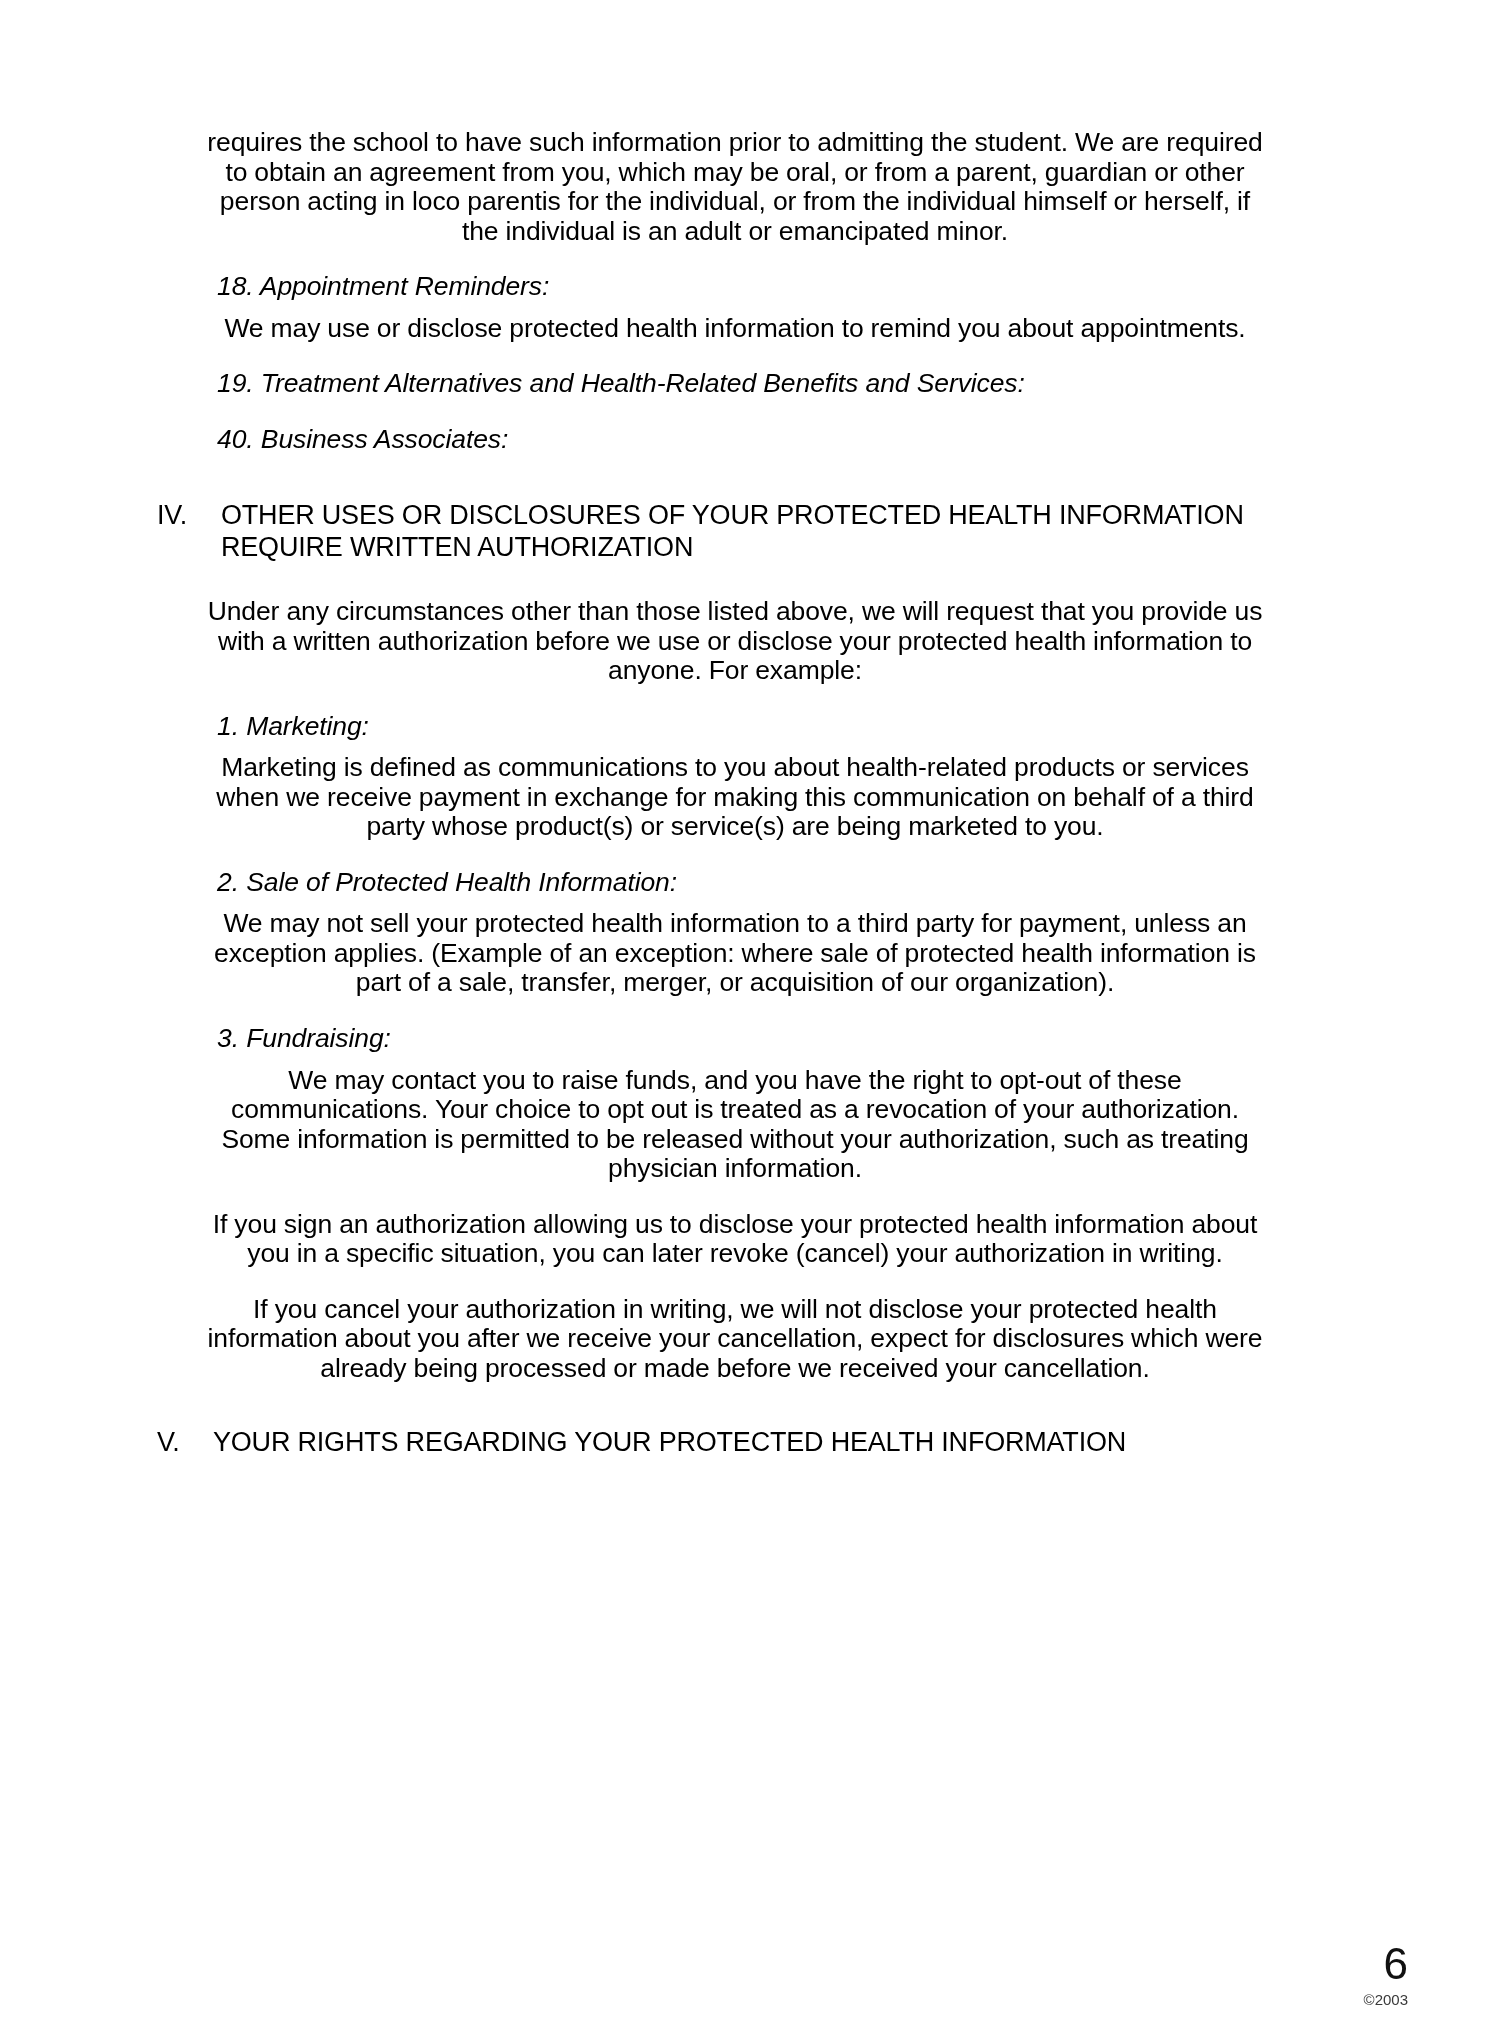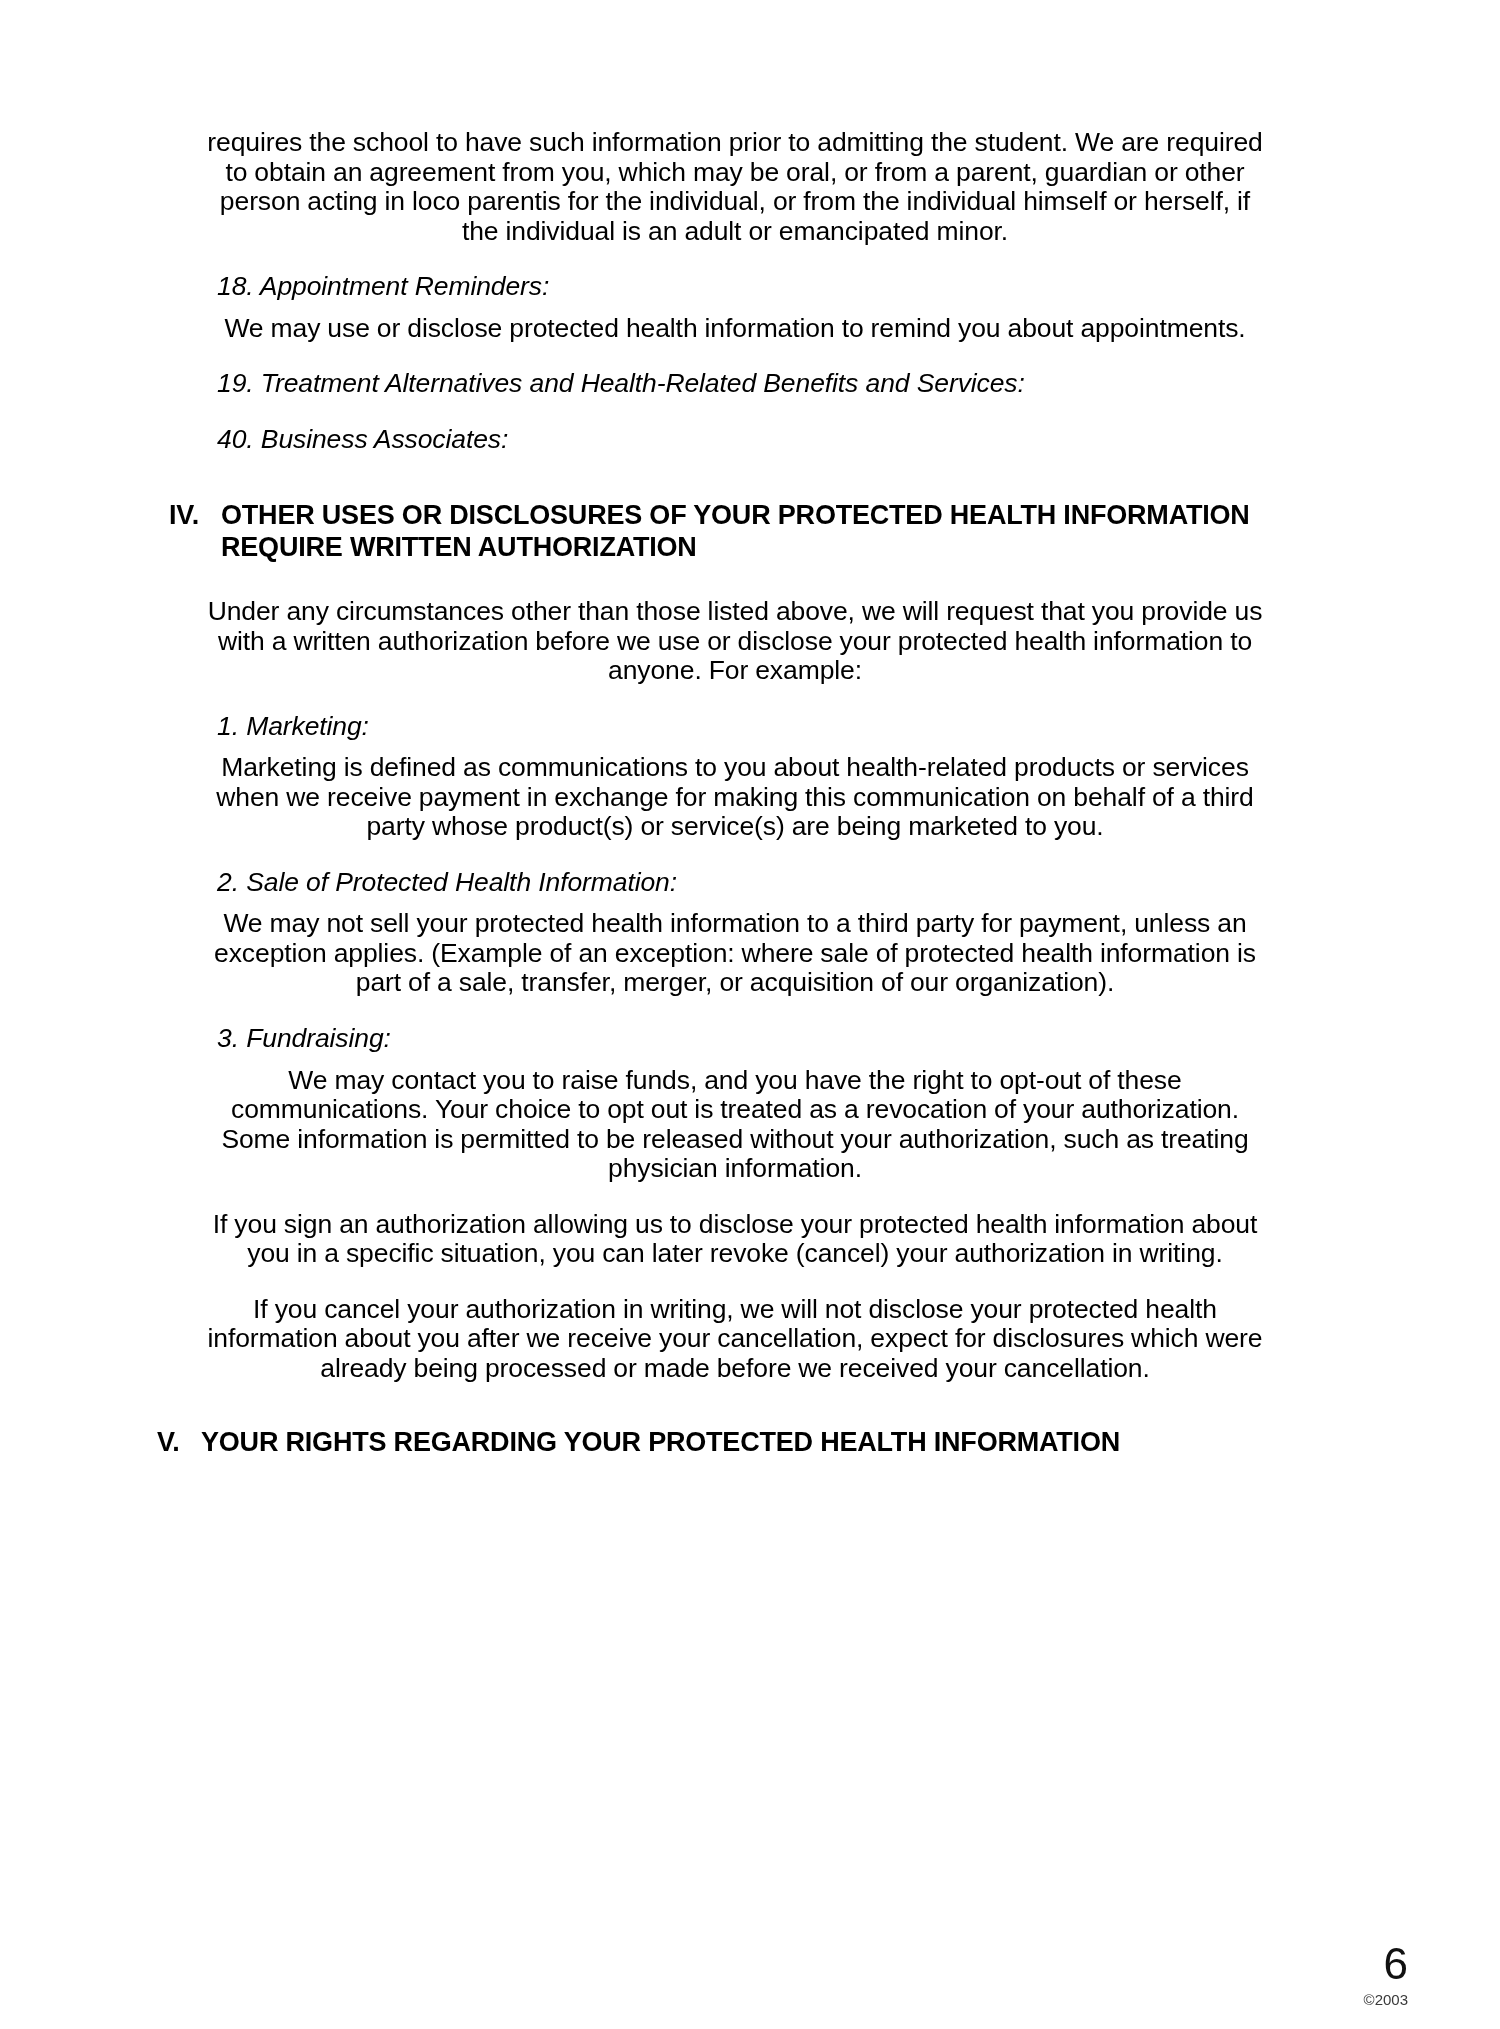--- a/index.html
+++ b/index.html
@@ -46,25 +46,26 @@
   .subhead {
     font-size: 26.5px;
     line-height: 1.115;
     font-style: italic;
     margin: 12px;
     letter-spacing: -0.1px;
   }
   
   .roman-heading {
     display: flex;
-    font-weight: bold;
+    font-weight: normal;
     font-size: 27px;
     line-height: 1.16;
     letter-spacing: -0.2px;
-    margin: 12px;
+    margin: 0;
+    gap: 12px;
   }
   .roman-numeral {
     flex: 0 0 auto;
     width: 52px;
     margin-left: -48px;
   }
   .roman-text {
     flex: 1 1 auto;
   }
   .heading-iv {

